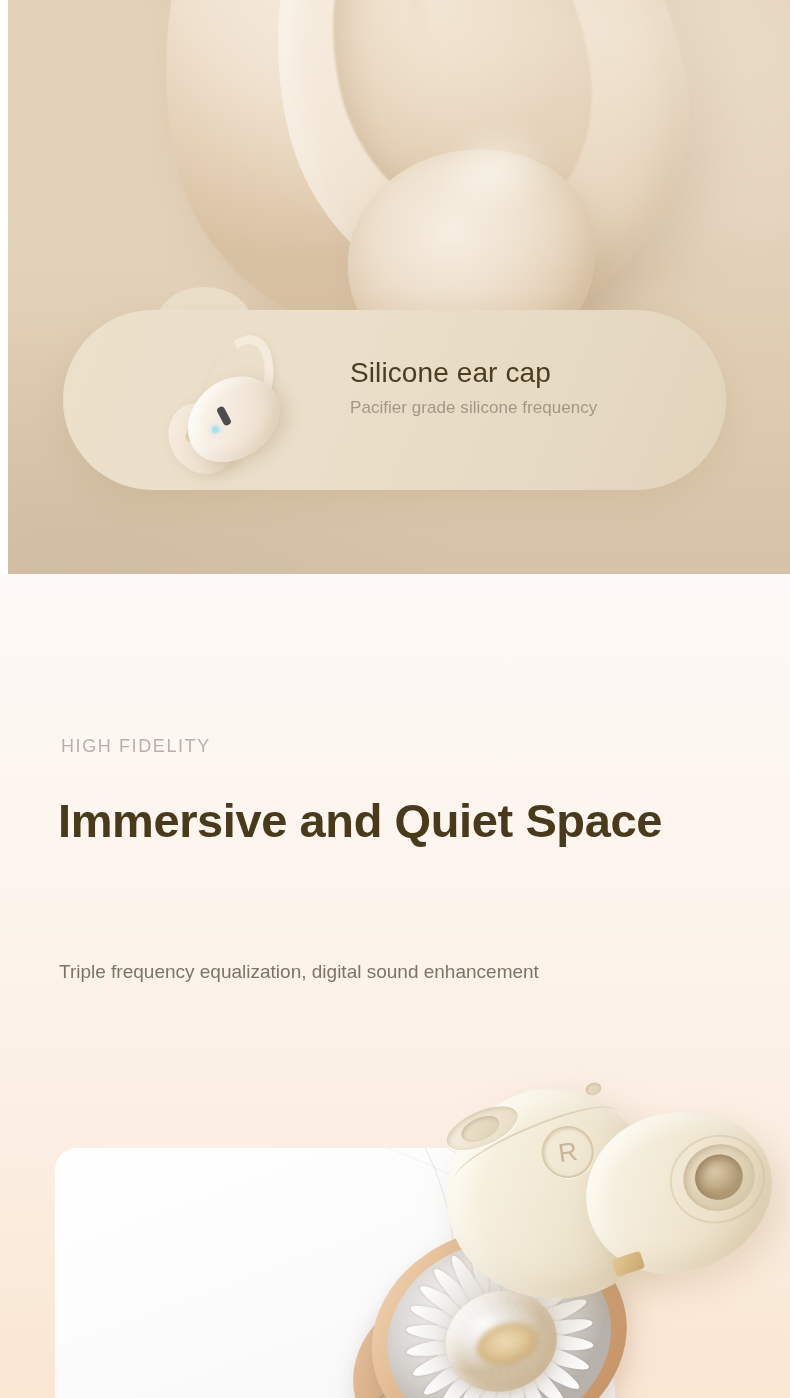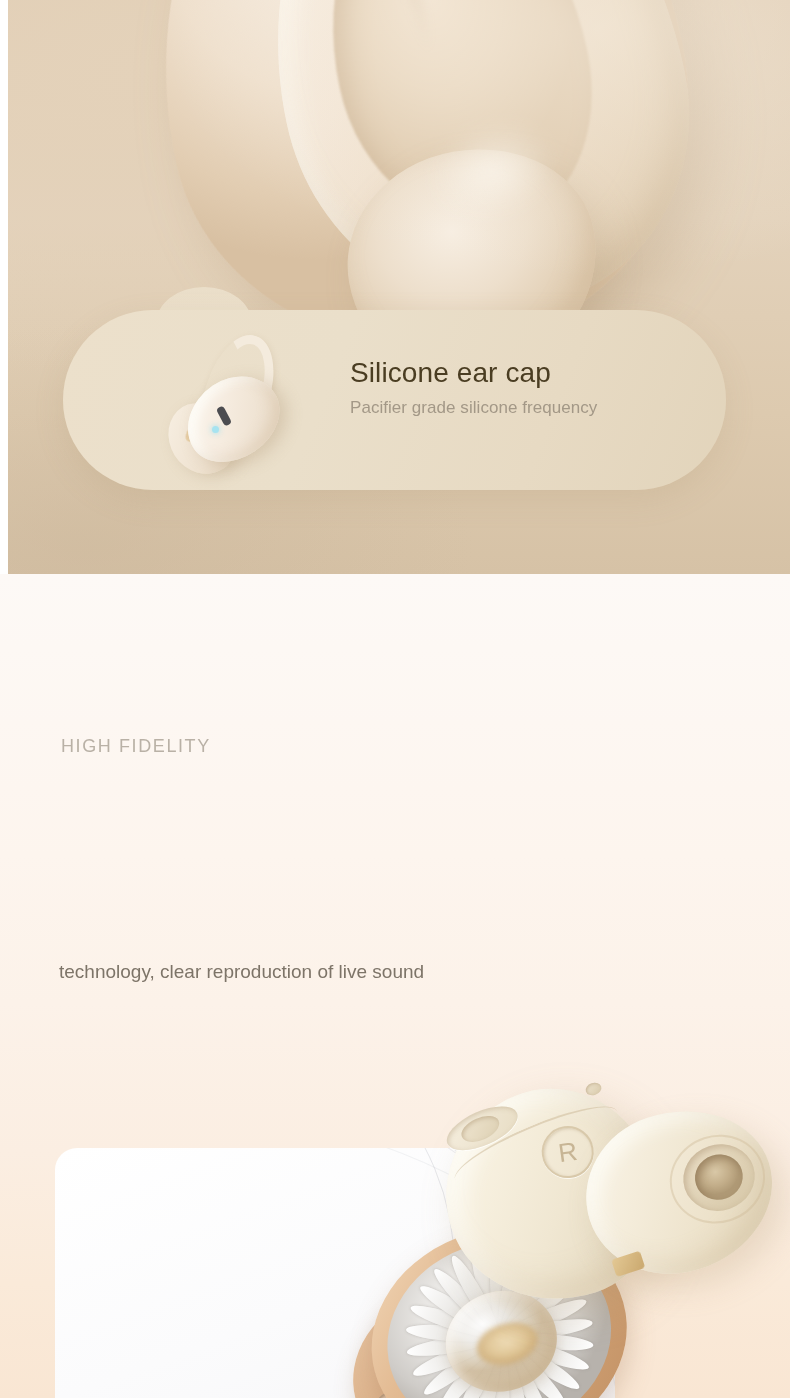--- a/index.html
+++ b/index.html
@@ -359,24 +359,25 @@
       <div class="badge-title">Silicone ear cap</div>
       <div class="badge-sub">Pacifier grade silicone frequency</div>
     </div>
   </section>
 
   <section class="lower"></section>
 
   <div class="eyebrow">HIGH FIDELITY</div>
 
   <h1 class="headline">
+    <span class="l2">Immersive and Quiet Space</span>
   </h1>
 
   <p class="body-copy">
-    <span class="l2">technology, clear reproduction of live sound</span>
+    <span>Triple frequency equalization, digital sound enhancement</span>
   </p>
 
   <div class="wave-panel">
     <div class="arc a1"></div>
     <div class="arc a2"></div>
     <div class="arc a3"></div>
     <div class="arc a4"></div>
     <div class="panel-glow"></div>
   </div>
 

